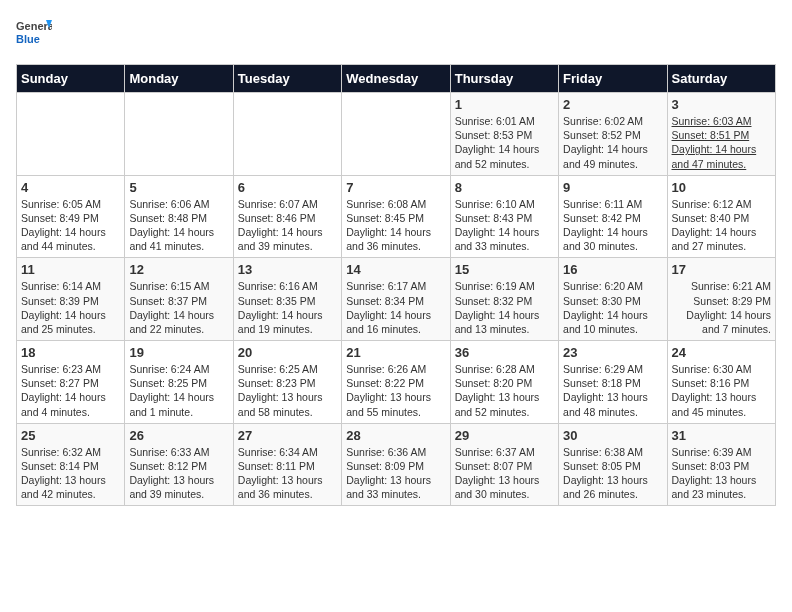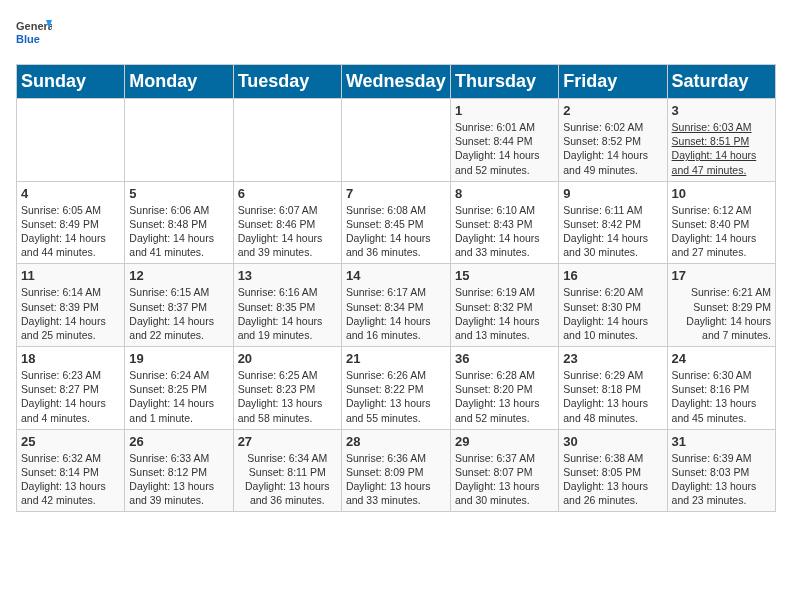--- a/index.html
+++ b/index.html
@@ -32,25 +32,25 @@
     .subtitle {
       font-size: 16px;
       color: #333;
     }
     .calendar {
       width: 100%;
       border-collapse: collapse;
       font-size: 11px;
     }
     .calendar thead th {
-      background-color: #0369a1;
+      background-color: #0f172a;
       color: #fff;
       padding: 6px 4px;
       text-align: left;
-      font-size: 18px;
+      font-size: 13px;
       font-weight: bold;
       border: 1px solid #ccc;
     }
     .calendar tbody td {
       border: 1px solid #ccc;
       vertical-align: top;
       padding: 4px 4px;
       width: 108px;
       min-height: 70px;
       background: #fff;
@@ -107,21 +107,21 @@
   </thead>
   <tbody id="calendar-body">
   <tr>
         <td class="empty-cell"></td>
         <td class="empty-cell"></td>
         <td class="empty-cell"></td>
         <td class="empty-cell"></td>
         <td>
           <div class="day-number">1</div>
           <div class="day-info" style="white-space: pre-line;">Sunrise: 6:01 AM
-Sunset: 8:44 PM
+Sunset: 8:53 PM
 Daylight: 14 hours and 52 minutes.</div>
         </td>
         <td>
           <div class="day-number">2</div>
           <div class="day-info" style="white-space: pre-line;">Sunrise: 6:02 AM
 Sunset: 8:52 PM
 Daylight: 14 hours and 49 minutes.</div>
         </td>
         <td>
           <div class="day-number">3</div>
@@ -270,21 +270,21 @@
 Daylight: 13 hours and 42 minutes.</div>
         </td>
         <td>
           <div class="day-number">26</div>
           <div class="day-info" style="white-space: pre-line;">Sunrise: 6:33 AM
 Sunset: 8:12 PM
 Daylight: 13 hours and 39 minutes.</div>
         </td>
         <td>
           <div class="day-number">27</div>
-          <div class="day-info" style="white-space: pre-line; text-align: center;">Sunrise: 6:34 AM
+          <div class="day-info" style="white-space: pre-line;">Sunrise: 6:34 AM
 Sunset: 8:11 PM
 Daylight: 13 hours and 36 minutes.</div>
         </td>
         <td>
           <div class="day-number">28</div>
           <div class="day-info" style="white-space: pre-line;">Sunrise: 6:36 AM
 Sunset: 8:09 PM
 Daylight: 13 hours and 33 minutes.</div>
         </td>
         <td>

